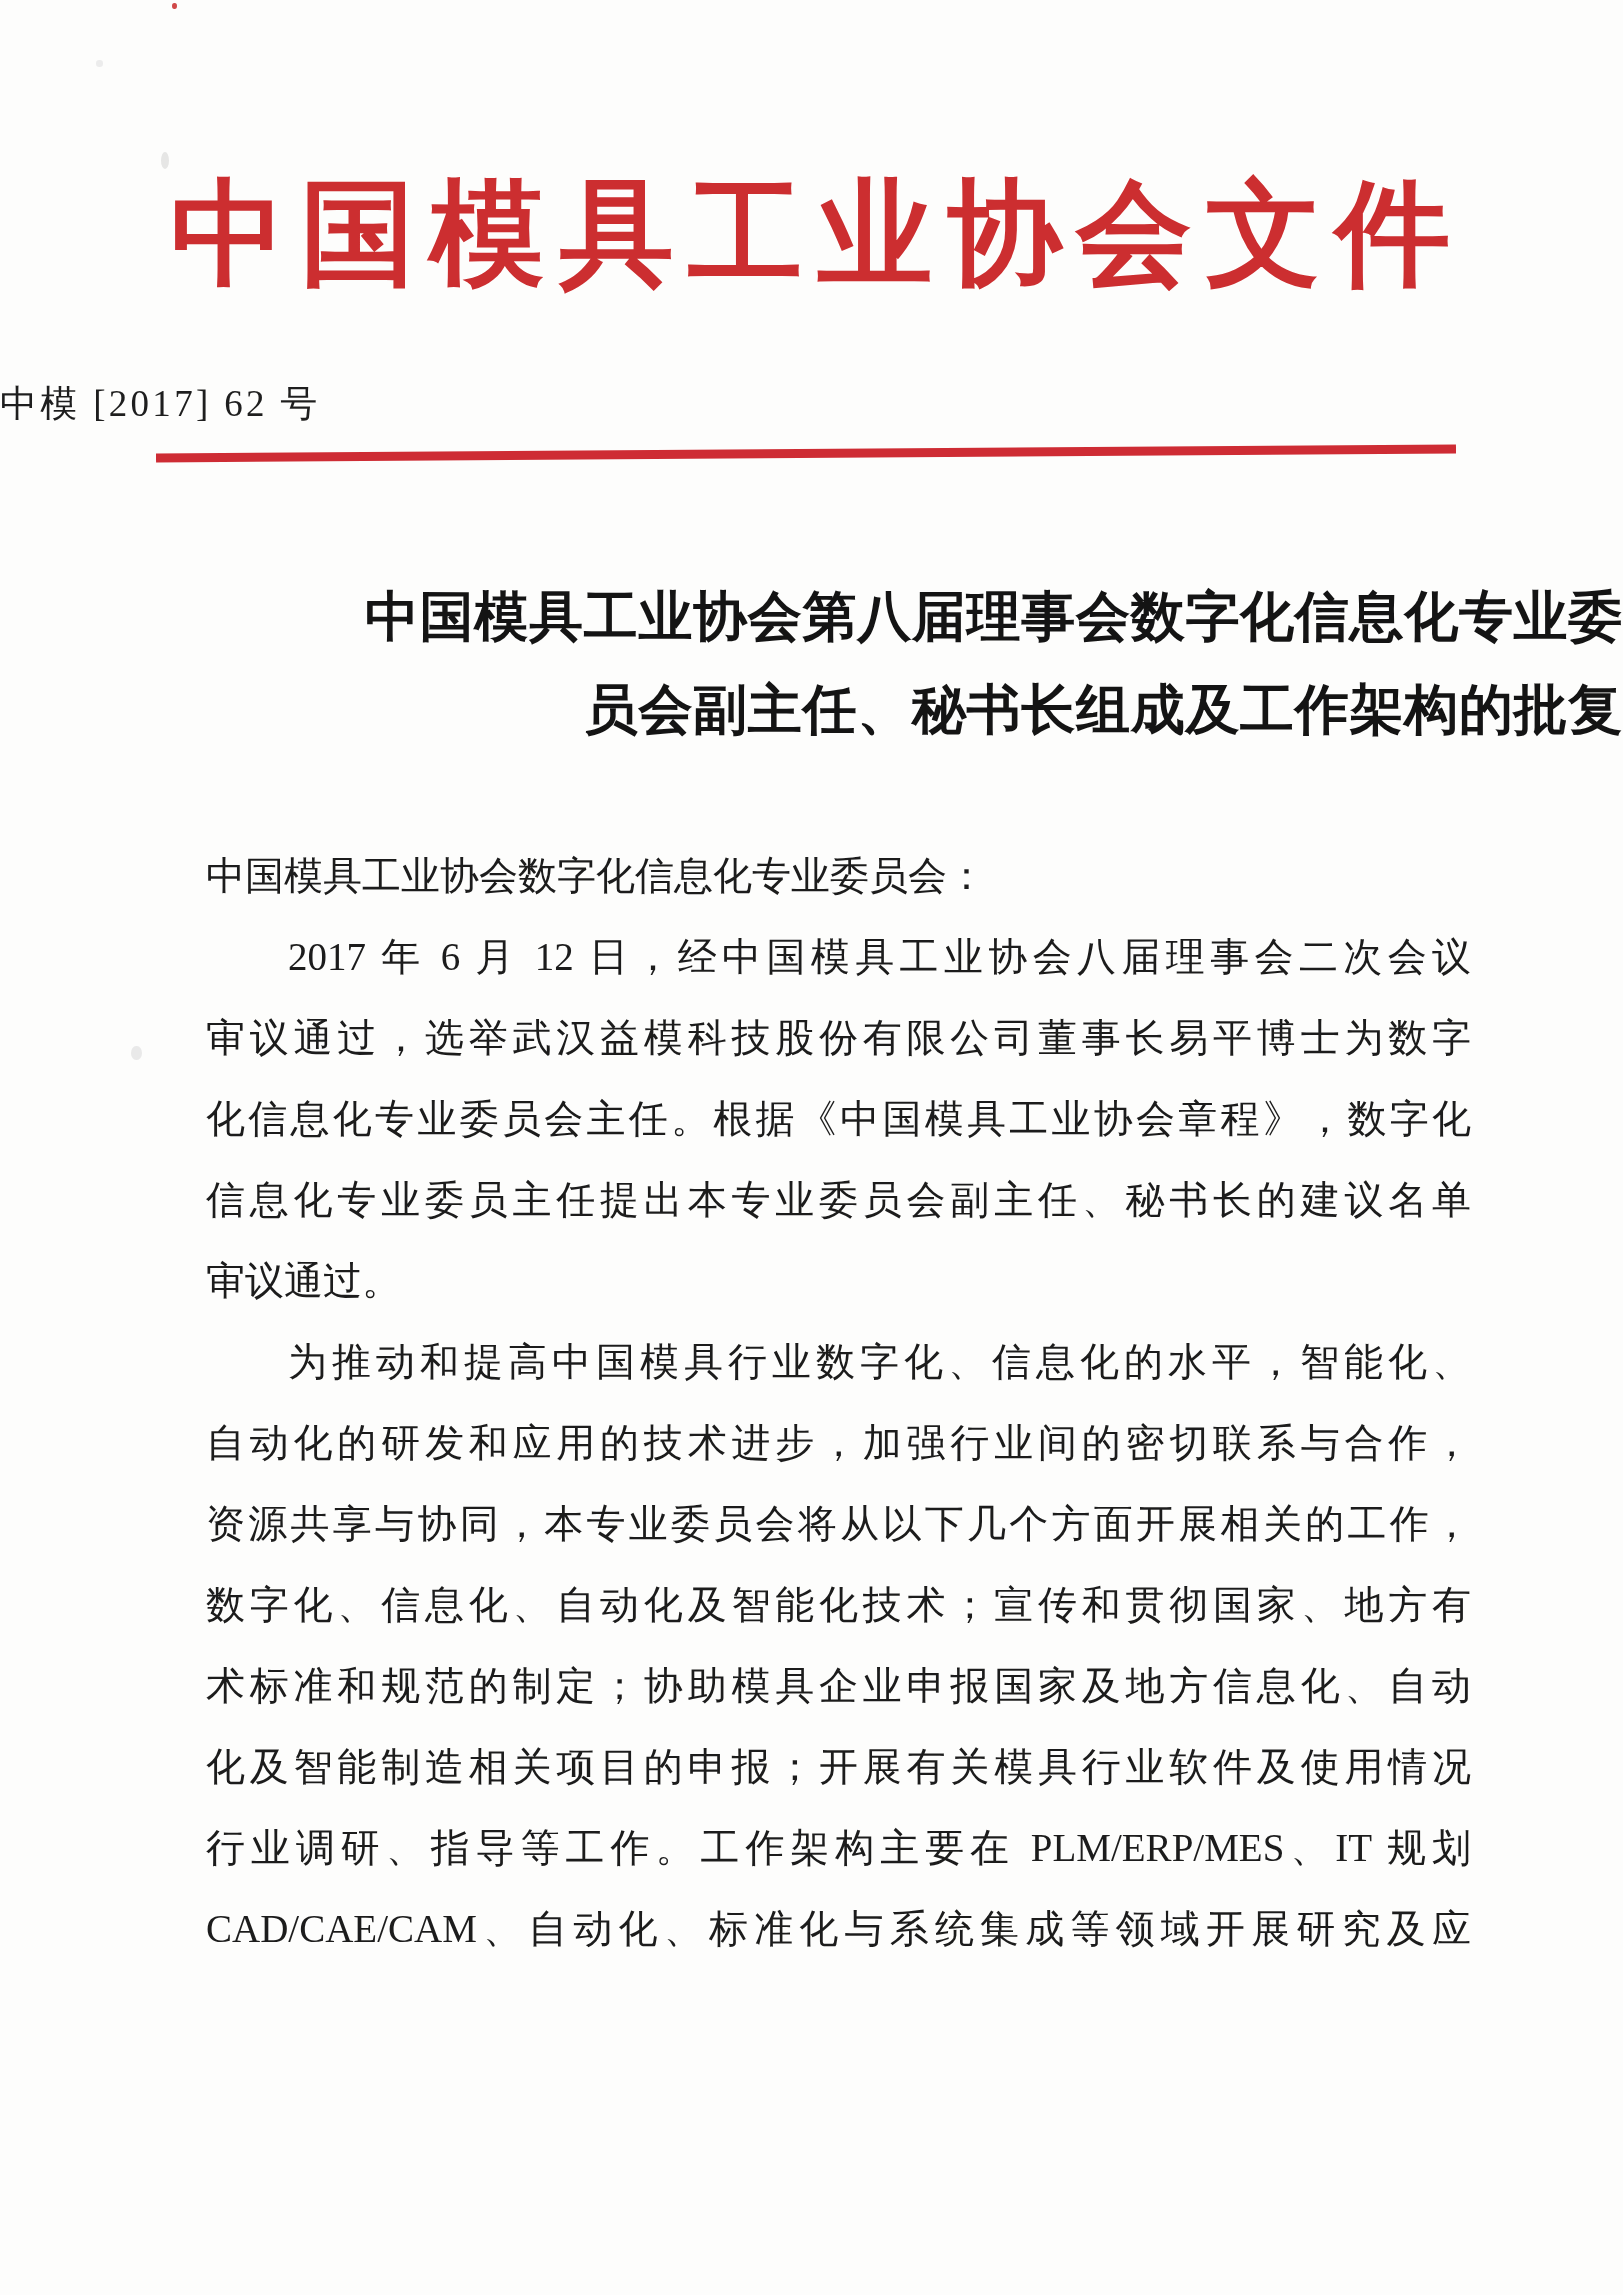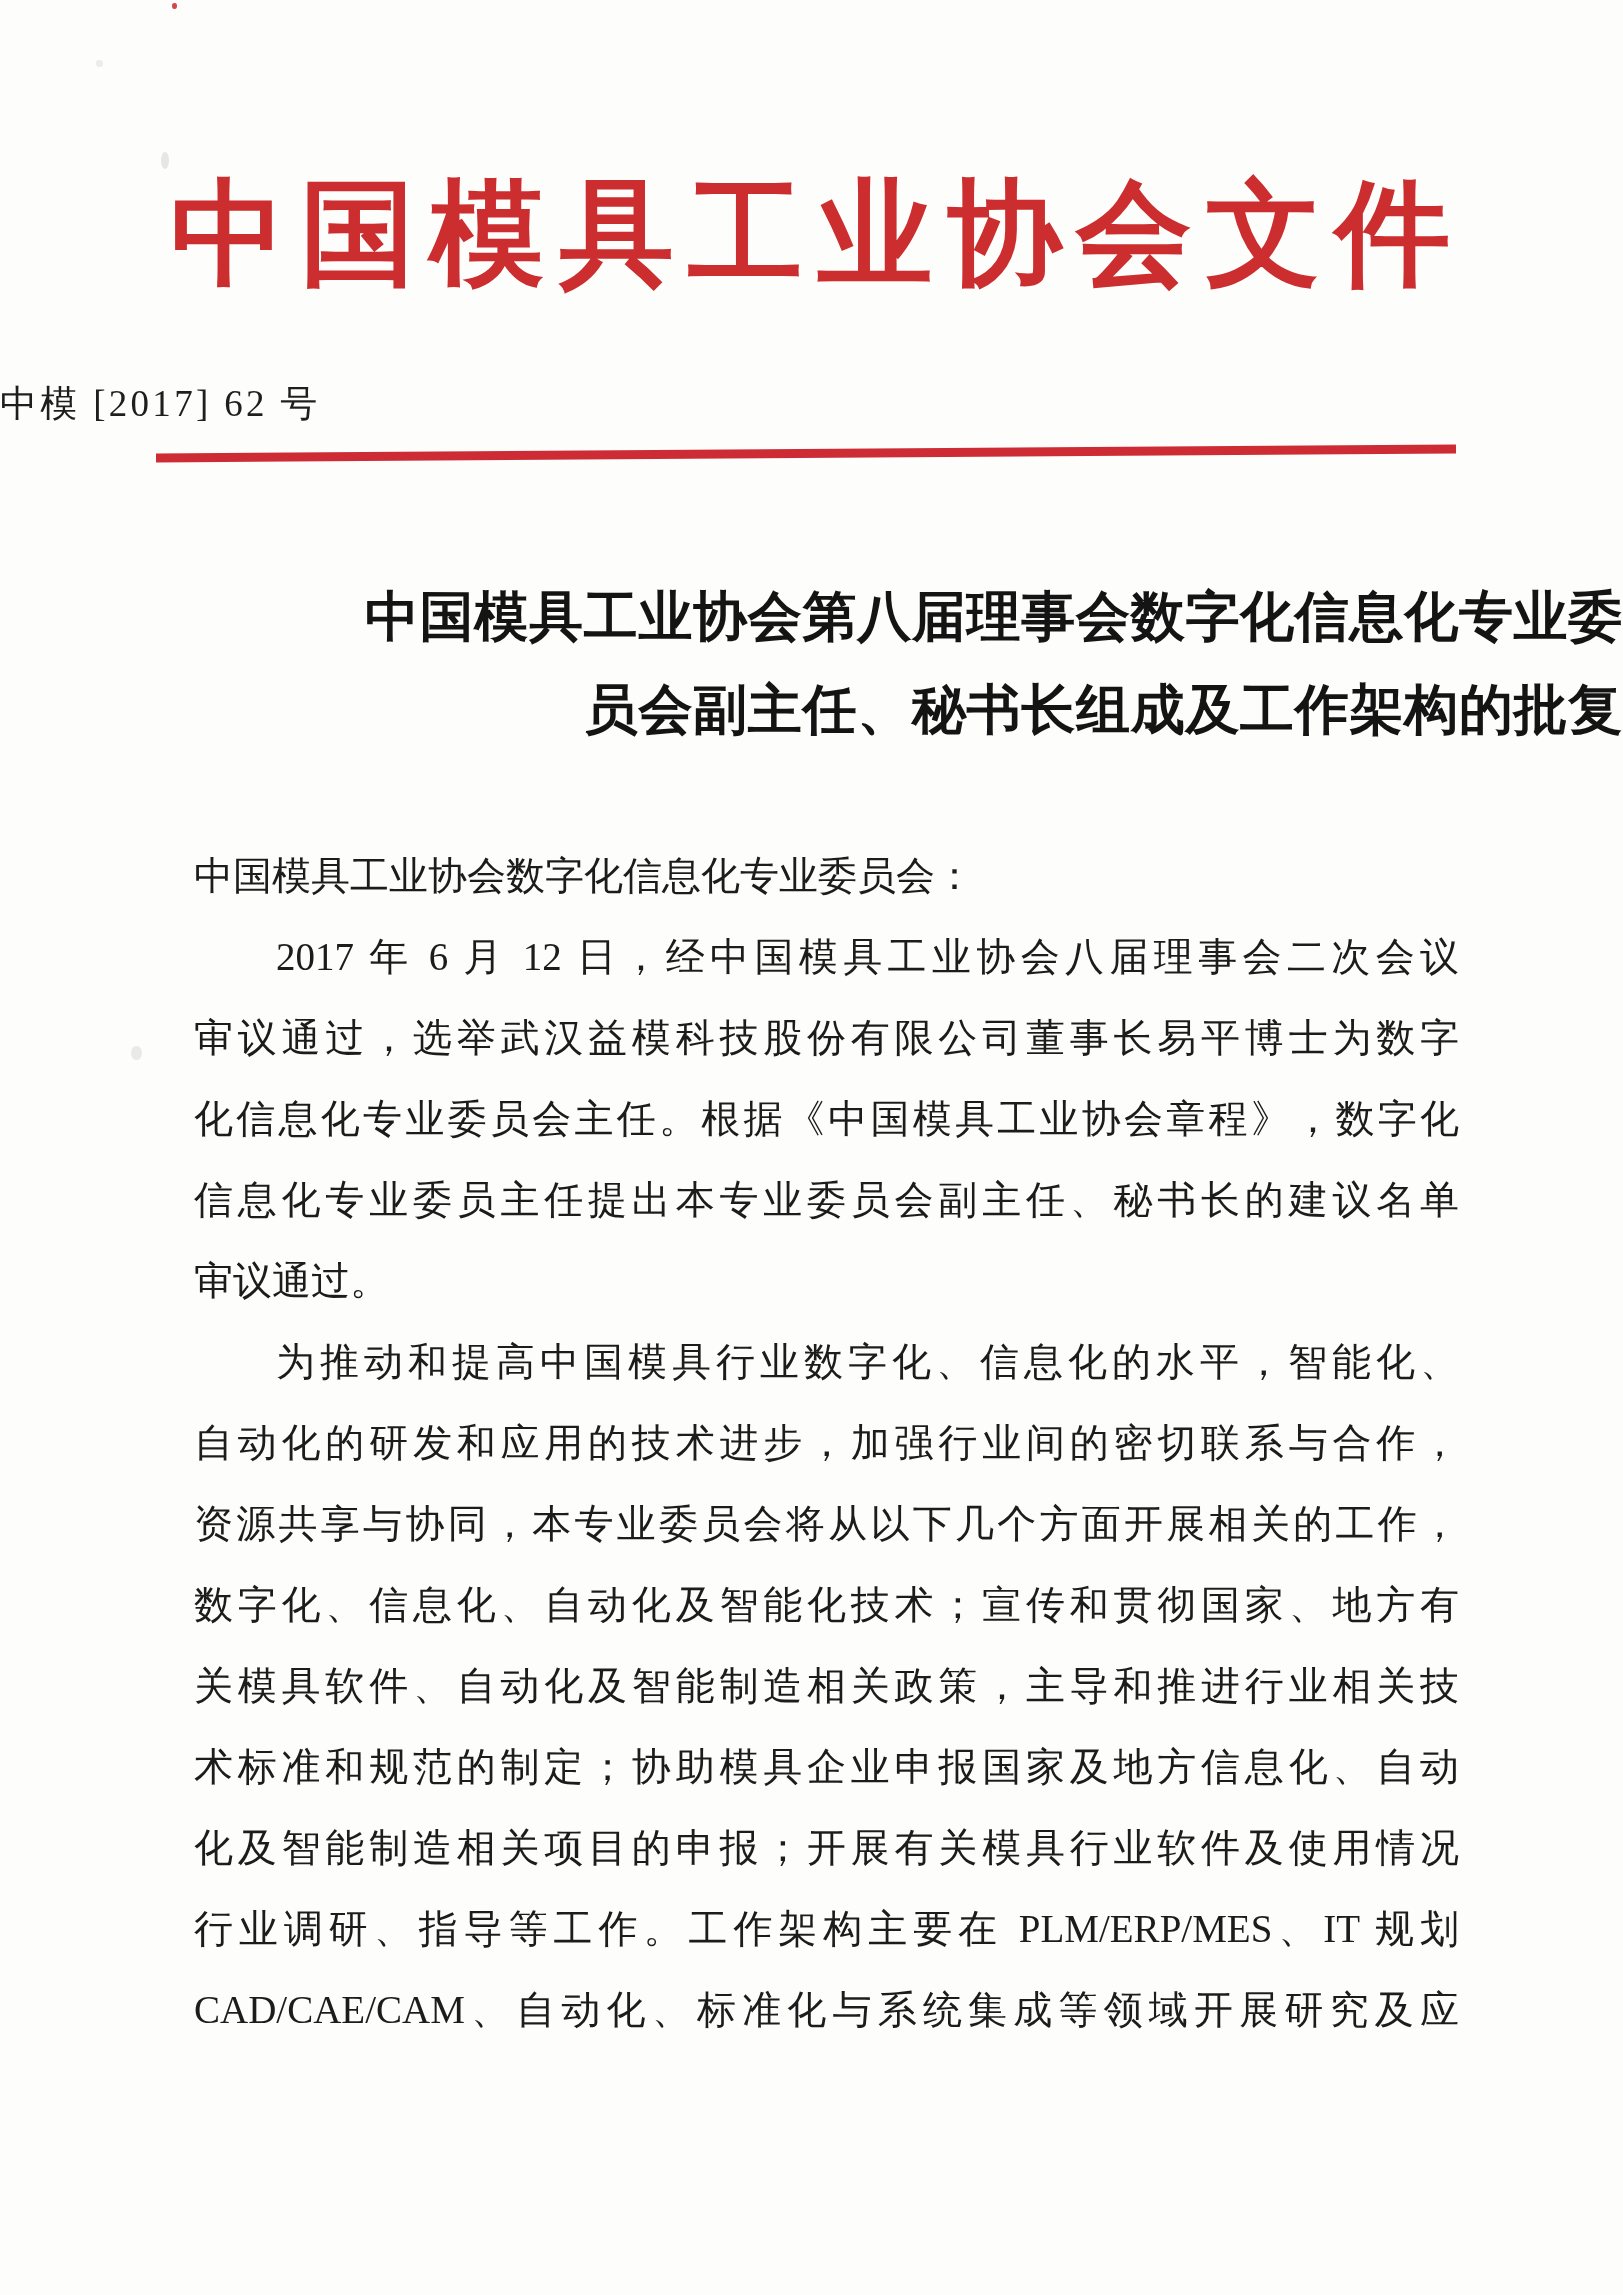--- a/index.html
+++ b/index.html
@@ -55,21 +55,21 @@
   }
   .main-title .t-line {
     font-size: 54px;
     line-height: 93px;
     letter-spacing: 0.7px;
     white-space: nowrap;
   }
   
   .body-block {
     position: absolute;
-    top: 835px; left: 194px;
+    top: 835px; left: 206px;
     width: 1265px;
   }
   .bodyline {
     width: 1265px; height: 81px;
     line-height: 81px;
     font-size: 39px;
     color: #1c1c1c;
     text-align: justify;
     text-align-last: justify;
     text-justify: inter-character;
@@ -113,21 +113,20 @@
     <div class="bodyline noj">中国模具工业协会数字化信息化专业委员会：</div>
     <div class="bodyline ind">2017 年 6 月 12 日，经中国模具工业协会八届理事会二次会议</div>
     <div class="bodyline">审议通过，选举武汉益模科技股份有限公司董事长易平博士为数字</div>
     <div class="bodyline">化信息化专业委员会主任。根据《中国模具工业协会章程》，数字化</div>
     <div class="bodyline">信息化专业委员主任提出本专业委员会副主任、秘书长的建议名单</div>
     <div class="bodyline noj">审议通过。</div>
     <div class="bodyline ind">为推动和提高中国模具行业数字化、信息化的水平，智能化、</div>
     <div class="bodyline">自动化的研发和应用的技术进步，加强行业间的密切联系与合作，</div>
     <div class="bodyline">资源共享与协同，本专业委员会将从以下几个方面开展相关的工作，</div>
     <div class="bodyline">数字化、信息化、自动化及智能化技术；宣传和贯彻国家、地方有</div>
-    <div class="bodyline">关模具软件、自动化及智能制造相关政策，主导和推进行业相关技</div>
     <div class="bodyline">术标准和规范的制定；协助模具企业申报国家及地方信息化、自动</div>
     <div class="bodyline">化及智能制造相关项目的申报；开展有关模具行业软件及使用情况</div>
     <div class="bodyline">行业调研、指导等工作。工作架构主要在 PLM/ERP/MES、IT 规划</div>
     <div class="bodyline">CAD/CAE/CAM、自动化、标准化与系统集成等领域开展研究及应</div>
   </div>
 
 </div>
 
 
 </body></html>

